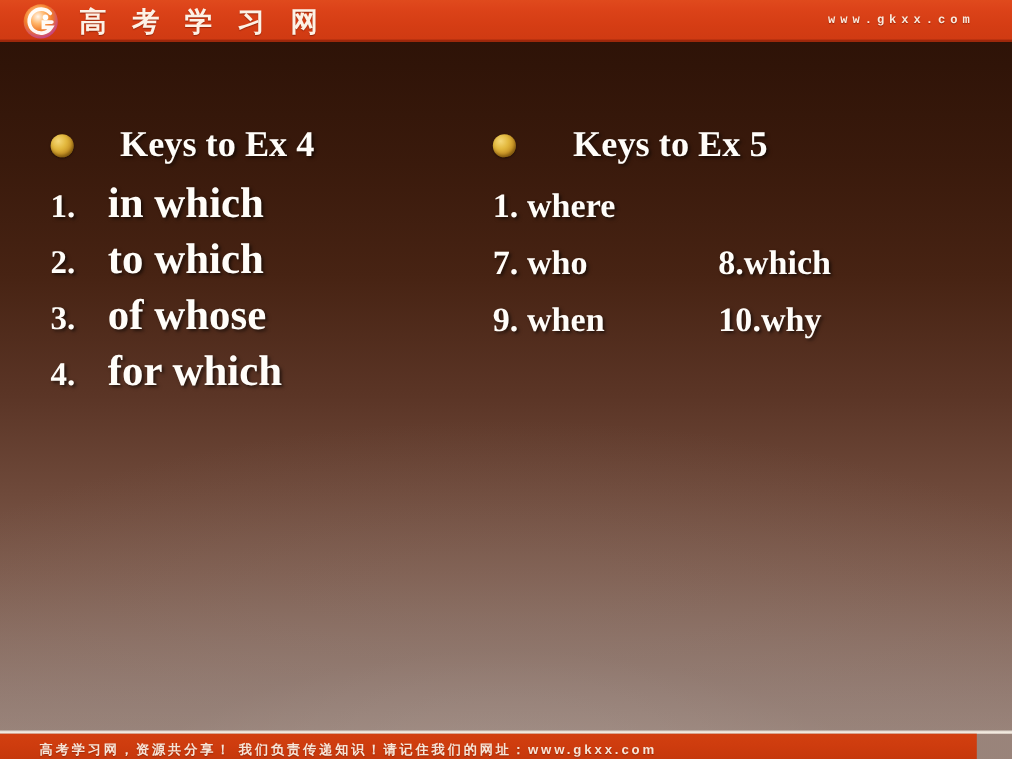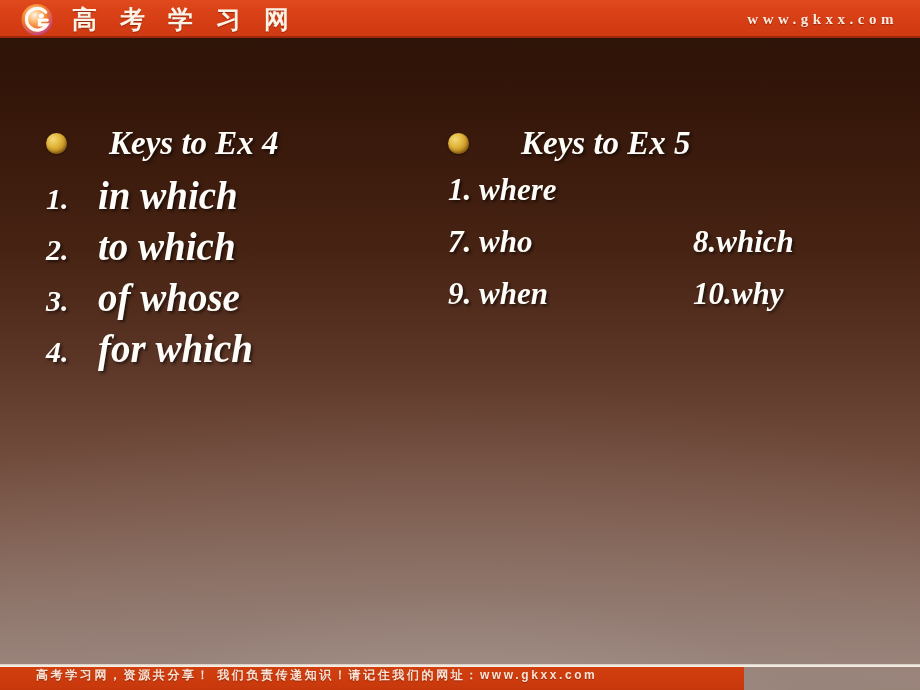--- a/index.html
+++ b/index.html
@@ -62,44 +62,43 @@
     font-family: "Liberation Sans", "DejaVu Sans", sans-serif;
     font-size: 25px;
     font-weight: 700;
     color: #fdf2e6;
     letter-spacing: 1px;
     text-shadow: 0 1px 1px rgba(110,22,4,0.6);
   }
 
   .brand-url {
     position: absolute;
-    right: 22px; top: 0;
+    right: 34px; top: 0;
     height: 38px;
     display: flex;
     align-items: center;
-    font-family: Liberation Serif, serif;
-    font-size: 15px;
+    font-family: Liberation Mono, monospace;
+    font-size: 11px;
     font-weight: 700;
     color: #fae9dc;
     letter-spacing: 4.5px;
     text-shadow: 0 1px 1px rgba(110,22,4,0.55);
   }
 
   
   .content {
     position: absolute;
     left: 0; top: 38px;
     width: 920px;
     height: 628px;
   }
 
   .column {
     position: absolute;
-    top: 15px;
-    font-style: italic;
+    top: 4px;
   }
   .col-left  { left: 46px;  width: 390px; }
   .col-right { left: 448px; width: 440px; }
 
   .key-heading {
     display: flex;
     align-items: center;
     white-space: nowrap;
     height: 48px;
   }
@@ -145,48 +144,47 @@
     font-size: 39px;
     font-weight: 700;
     color: #fffdf9;
     text-shadow: 2px 2px 3px rgba(0,0,0,0.55);
   }
 
   
   .answer-list-right { margin-top: 5px; }
   .answer-row-right {
     display: flex;
-    align-items: flex-start;
+    align-items: center;
     height: 52px;
     white-space: nowrap;
-    gap: 40px;
   }
   .answer-row-right .cell {
     font-size: 31px;
     font-weight: 700;
     color: #fffdf9;
     text-shadow: 2px 2px 3px rgba(0,0,0,0.55);
   }
   .answer-row-right .cell-a { flex: 0 0 auto; width: 205px; }
   .answer-row-right .cell-b { flex: 0 0 auto; }
 
   
   .footer-rule {
     position: absolute;
     left: 0; top: 664px;
     width: 920px; height: 3px;
     background: linear-gradient(to bottom, #cfc6bd 0%, #efe7dc 45%, #f6efe4 100%);
   }
   .footer-bar {
     position: absolute;
     left: 0; top: 667px;
-    width: 744px; height: 23px;
+    width: 888px; height: 23px;
     background: linear-gradient(to bottom, #d2400f 0%, #ce3c0e 45%, #c6380c 100%);
     display: flex;
-    align-items: flex-start;
+    align-items: flex-end;
   }
   .footer-text {
     padding-left: 36px;
     font-family: "Liberation Sans", "DejaVu Sans", sans-serif;
     font-size: 12px;
     font-weight: 700;
     color: #f7e4d6;
     letter-spacing: 2.6px;
     white-space: nowrap;
     text-shadow: 0 1px 1px rgba(110,22,4,0.5);

